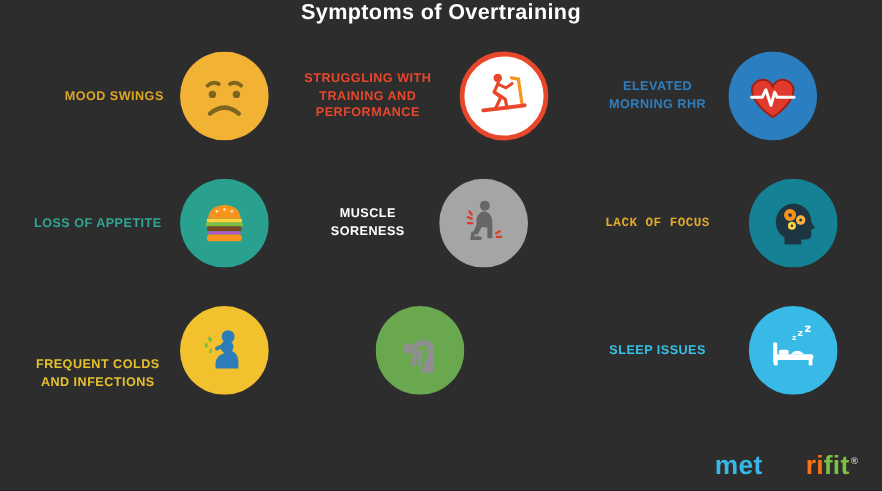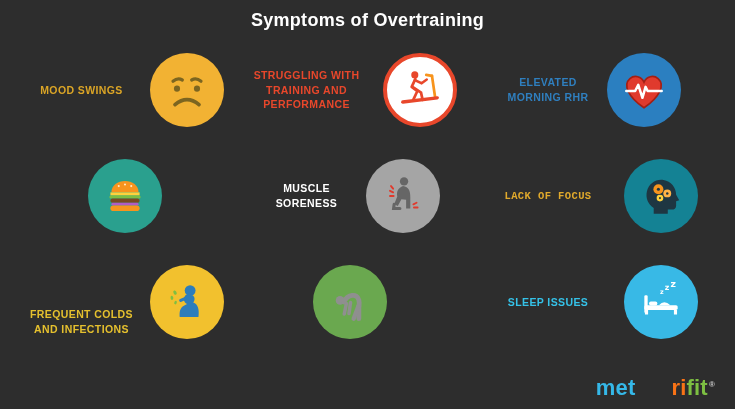--- a/index.html
+++ b/index.html
@@ -8,21 +8,20 @@
     width:735px;height:409px;
     background:#2d2d2d;
     overflow:hidden;
     font-family:"Liberation Sans", sans-serif;
   }
   .title{
     text-align:center;
     color:#ffffff;
     font-size:18px;
     font-weight:bold;
-    padding-top:10px;
     letter-spacing:0.3px;
   }
   .grid{
     display:grid;
     grid-template-columns:222px 228px 255px;
     grid-auto-rows:106px;
     padding:6px 8px 0 14px;
   }
   .cell{
     display:flex;
@@ -66,21 +65,21 @@
 </head>
 <body>
 
 <div class="stage">
 
   <div class="title">Symptoms of Overtraining</div>
 
   <div class="grid">
 
     <div class="cell c1">
-      <div class="label" style="color: rgb(219, 165, 38);">MOOD SWINGS</div>
+      <div class="label" style="color: rgb(219, 165, 38); text-align: right;">MOOD SWINGS</div>
       <div class="circle face" style="background-color: rgb(242, 178, 51);">
         <svg viewBox="0 0 48 48">
           <path d="M13.5 17.5 Q17 14.5 20.5 16.5" stroke="#7c6520" stroke-width="2.4" fill="none" stroke-linecap="round"></path>
           <path d="M34.5 17.5 Q31 14.5 27.5 16.5" stroke="#7c6520" stroke-width="2.4" fill="none" stroke-linecap="round"></path>
           <circle cx="16.5" cy="23" r="2.3" fill="#7c6520"></circle>
           <circle cx="31.5" cy="23" r="2.3" fill="#7c6520"></circle>
           <path d="M15 35 Q24 27.5 33 35" stroke="#7c6520" stroke-width="2.8" fill="none" stroke-linecap="round"></path>
         </svg>
       </div>
     </div>
@@ -104,20 +103,21 @@
       <div class="label" style="color: rgb(47, 127, 191);">ELEVATED MORNING RHR</div>
       <div class="circle" style="background-color: rgb(43, 127, 192);">
         <svg viewBox="0 0 48 48">
           <path d="M24 41 C 9 31 3.5 19 10.5 13 C 15 9.2 21.5 11 24 16.5 C 26.5 11 33 9.2 37.5 13 C 44.5 19 39 31 24 41 Z" fill="#e03a2d" stroke="#a31f14" stroke-width="1.6"></path>
           <polyline points="7,25 15.5,25 18.5,19 22.5,31.5 25.5,21 27.5,25 41,25" fill="none" stroke="#ffffff" stroke-width="2.4" stroke-linejoin="round" stroke-linecap="round"></polyline>
         </svg>
       </div>
     </div>
 
     <div class="cell c1">
+      <div class="label" style="color: rgb(47, 167, 147);">LOSS OF APPETITE</div>
       <div class="circle" style="background-color: rgb(42, 160, 142);">
         <svg viewBox="0 0 48 48">
           <path d="M11 20.5 C 11 13.5 17 9.5 24 9.5 C 31 9.5 37 13.5 37 20.5 Z" fill="#f7941d"></path>
           <circle cx="18" cy="14.5" r="1" fill="#ffe9c4"></circle>
           <circle cx="24" cy="13" r="1" fill="#ffe9c4"></circle>
           <circle cx="30" cy="14.5" r="1" fill="#ffe9c4"></circle>
           <rect x="10" y="20.5" width="28" height="3" fill="#ffd23c"></rect>
           <rect x="9" y="23.5" width="30" height="3" rx="1.5" fill="#7dbf42"></rect>
           <rect x="10" y="26.5" width="28" height="4" rx="2" fill="#7a4a21"></rect>
           <rect x="11" y="30.5" width="26" height="2.6" rx="1.3" fill="#b05cc6"></rect>

